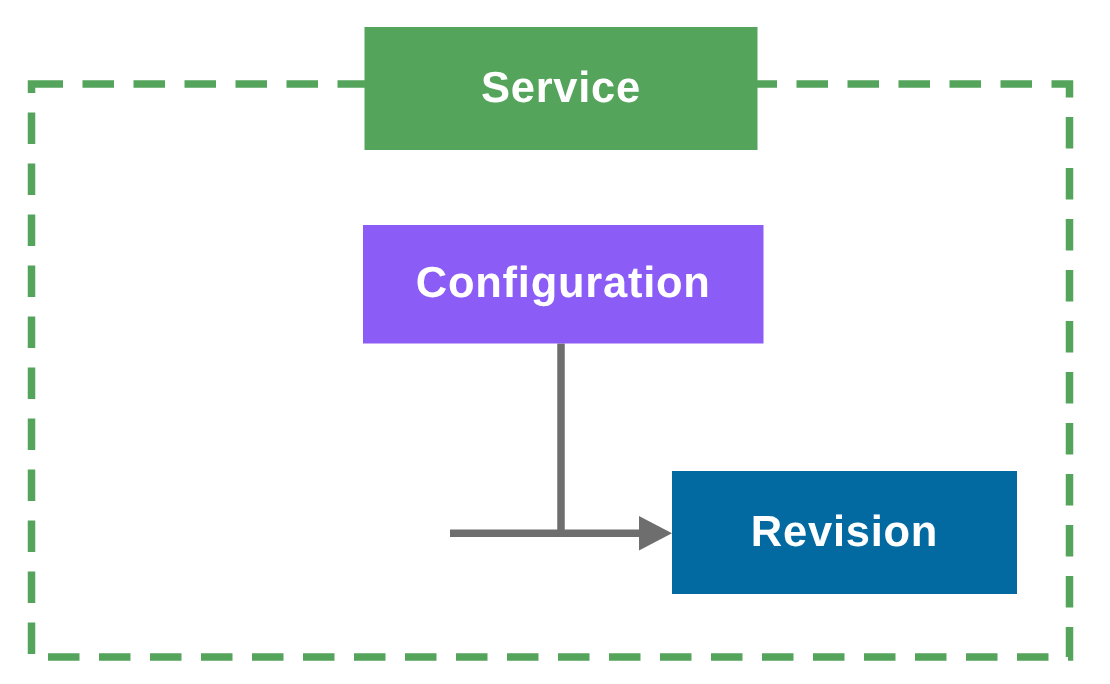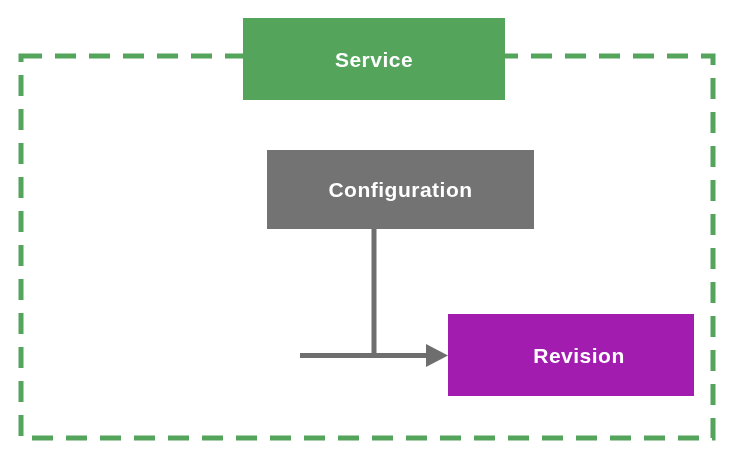--- a/index.html
+++ b/index.html
@@ -24,21 +24,21 @@
   }
   .node {
     position: absolute;
     display: flex;
     align-items: center;
     justify-content: center;
   }
   .node .label {
     color: #ffffff;
     font-weight: 700;
-    font-size: 21px;
+    font-size: 29px;
     letter-spacing: 0.5px;
     line-height: 1;
     user-select: none;
   }
   .node-service       { left: 243px; top: 18px;  width: 262px; height: 82px; }
   .node-configuration { left: 242px; top: 150px; width: 267px; height: 79px; }
   .node-route         { left: 70px;  top: 315px; width: 230px; height: 80px; }
   .node-revision      { left: 448px; top: 314px; width: 230px; height: 82px; }
 </style>
 </head>
@@ -50,22 +50,22 @@
     <rect x="21" y="56" width="692" height="382" fill="none" stroke-width="5" stroke-dasharray="21 13" stroke="#54A45C"></rect>
     <line x1="374" y1="229" x2="374" y2="358" stroke-width="5" stroke="#6E6E6E"></line>
     <line x1="300" y1="355.5" x2="429" y2="355.5" stroke-width="5" stroke="#6E6E6E"></line>
     <polygon points="426,344 426,367 448,355.5" fill="#6E6E6E"></polygon>
   </svg>
 
   <div class="node node-service" style="background-color: rgb(84, 164, 92);">
     <span class="label">Service</span>
   </div>
 
-  <div class="node node-configuration" style="background-color: #737373; margin-left: 25px;">
+  <div class="node node-configuration" style="background-color: #8b5cf6;">
     <span class="label">Configuration</span>
   </div>
 
 
-  <div class="node node-revision" style="background-color: #a21caf; padding-left: 16px;">
+  <div class="node node-revision" style="background-color: #0369a1;">
     <span class="label">Revision</span>
   </div>
 
 </div>
 
 </body></html>

